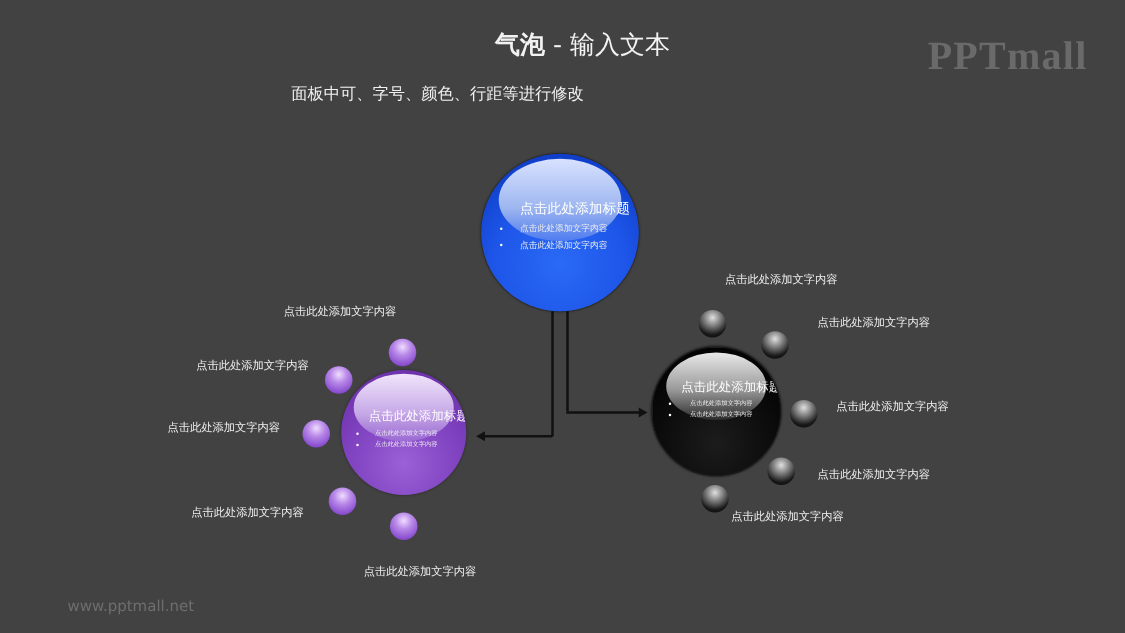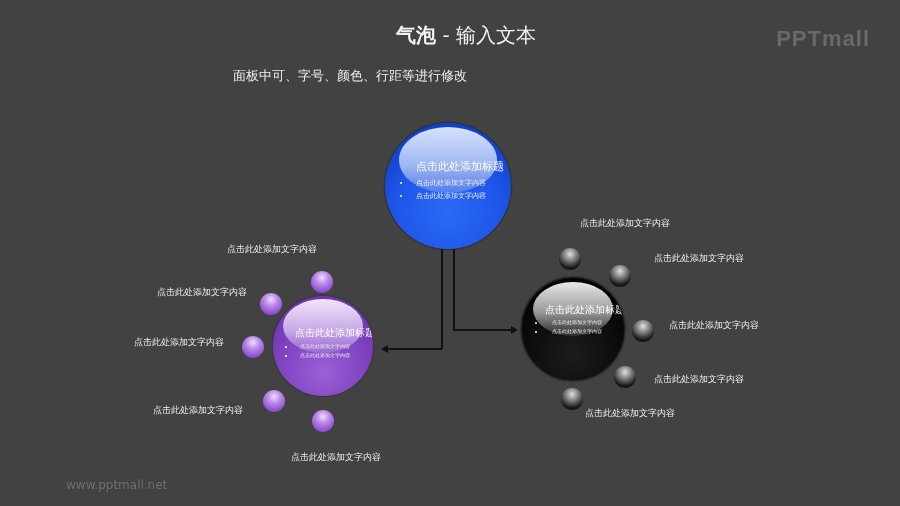--- a/index.html
+++ b/index.html
@@ -1,24 +1,24 @@
 <!DOCTYPE html>
 <html><head>
 <meta charset="utf-8">
 <style>
   html, body { margin:0; padding:0; }
   body { width:900px; height:506px; background:#424242; position:relative; overflow:hidden;
          font-family:"DejaVu Sans", "Liberation Sans", sans-serif; color:#fff; }
   .abs { position:absolute; }
   .title { left:16px; width:900px; top:22px; text-align:center; font-size:20px; color:#f2f2f2; }
   .title b { font-weight:bold; }
-  .logo { right:30px; top:26px; font-size:22px; color:#6a6a6a; font-weight:bold; letter-spacing:1px;
-          font-family:Liberation Sans, sans-serif; }
+  .logo { right:30px; top:26px; font-size:32px; color:#6a6a6a; font-weight:bold; letter-spacing:1px;
+          font-family:Liberation Serif, serif; }
   .desc { left:233px; top:67px; width:440px; font-size:13px; line-height:17px; color:#f0f0f0; }
-  .footer { left:54px; top:478px; font-size:12px; color:#6e6e6e;margin-left:12px; }
+  .footer { left:54px; top:478px; font-size:12px; color:#6e6e6e; }
 
   .bubble { border-radius:50%; position:absolute; overflow:hidden; }
   .bubble .shine { position:absolute; border-radius:50%; }
   .bubble .btitle { position:absolute; left:12px; width:100%; text-align:center; color:#fff; white-space:nowrap; }
   .bubble .bitem { position:absolute; color:#eee; white-space:nowrap; }
   .bubble .bdot { position:absolute; width:2px; height:2px; background:#fff; border-radius:50%; }
 
   .b-blue { left:385px; top:123px; width:126px; height:126px;
             background:radial-gradient(circle at 50% 70%, #2a6af5 0%, #1d55e8 50%, #0d3bc4 85%, #0b2f9e 100%);
             box-shadow:0 0 2px #000; }

